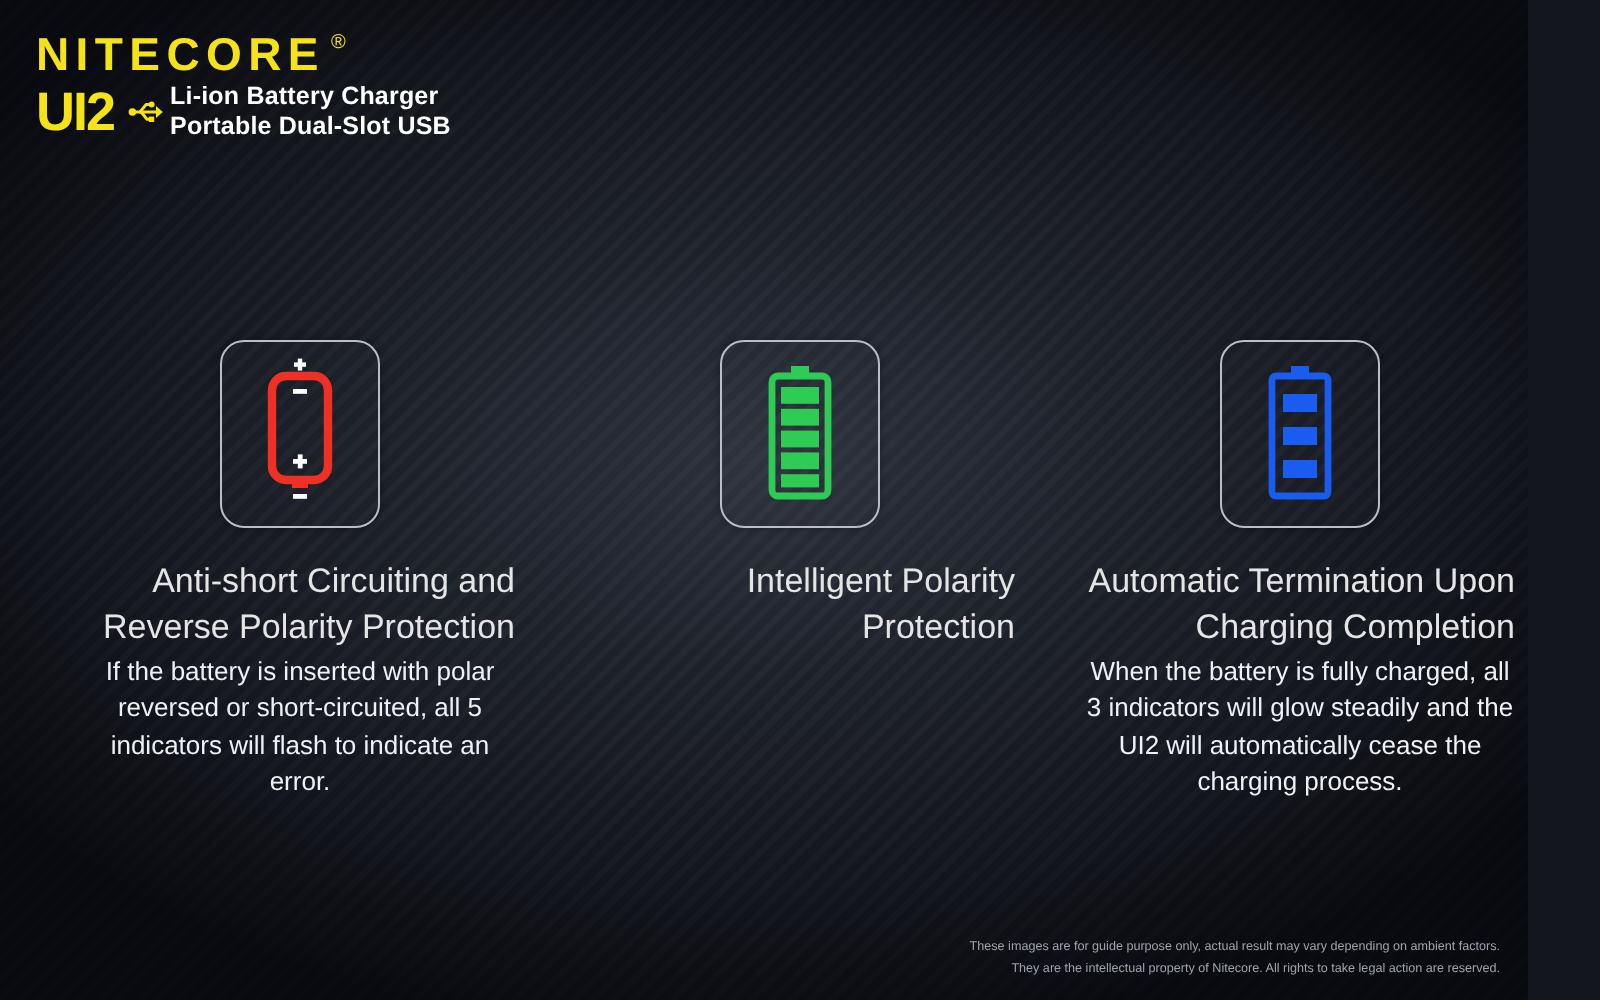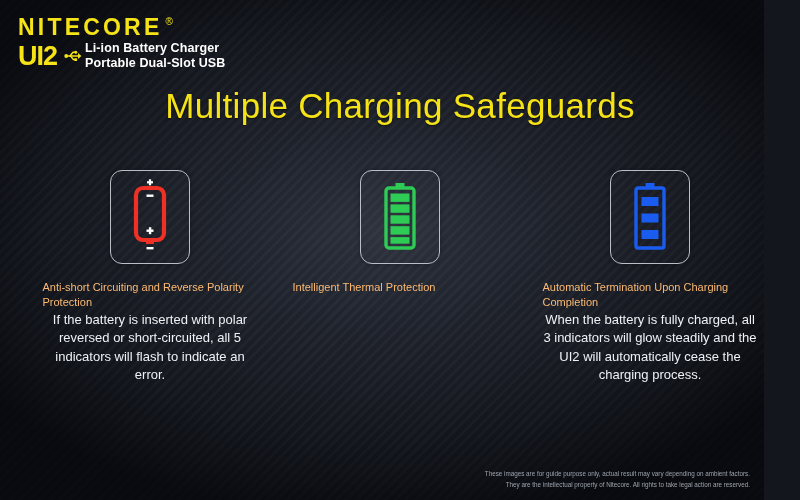--- a/index.html
+++ b/index.html
@@ -136,24 +136,24 @@
     border: 1.4px solid #b9bec8;
     border-radius: 12px;
     display: flex;
     align-items: center;
     justify-content: center;
     background: rgba(255,255,255,0.012);
     box-shadow: 0 0 5px rgba(0,0,0,0.35);
   }
   .col-heading {
     margin-top: 16px;
-    color: #fdba74;
-    font-size: 11px;
+    color: #e5e5e5;
+    font-size: 17px;
     line-height: 1.35;
-    text-align: left;
+    text-align: right;
     width: 215px;
   }
   .col-body {
     margin-top: 1px;
     color: #eef1f5;
     font-size: 13px;
     line-height: 1.42;
     text-align: center;
     width: 218px;
   }
@@ -198,21 +198,20 @@
         <rect x="12.4" y="9.3" width="2.7" height="2.7" fill="#f5e318"></rect>
         <polygon points="16,4 19.4,7 16,10" fill="#f5e318"></polygon>
       </svg>
       <span id="model-desc">
         <span>Li-ion Battery Charger</span>
         <span>Portable Dual-Slot USB</span>
       </span>
     </div>
   </div>
 
-  <div id="page-title">Multiple Charging Safeguards</div>
 
   <div id="columns">
 
     <div class="column">
       <div class="icon-frame">
         <svg width="50" height="76" viewBox="0 0 50 76">
 
           <g fill="#ffffff">
             <rect x="22" y="2.2" width="6" height="2.2"></rect>
             <rect x="23.9" y="0.3" width="2.2" height="6"></rect>
@@ -244,21 +243,21 @@
 
           <rect x="8" y="5" width="28" height="60" rx="3" ry="3" fill="none" stroke="#2ecc55" stroke-width="3.4"></rect>
 
           <rect x="12.5" y="10.5" width="19" height="8.4" fill="#2ecc55"></rect>
           <rect x="12.5" y="21.4" width="19" height="8.4" fill="#2ecc55"></rect>
           <rect x="12.5" y="32.3" width="19" height="8.4" fill="#2ecc55"></rect>
           <rect x="12.5" y="43.2" width="19" height="8.4" fill="#2ecc55"></rect>
           <rect x="12.5" y="54.1" width="19" height="6.6" fill="#2ecc55"></rect>
         </svg>
       </div>
-      <div class="col-heading">Intelligent Thermal Protection</div>
+      <div class="col-heading">Intelligent Polarity Protection</div>
     </div>
 
     <div class="column">
       <div class="icon-frame">
         <svg width="44" height="68" viewBox="0 0 44 68">
 
           <rect x="17.5" y="0" width="9" height="6" fill="#1a5cf0"></rect>
 
           <rect x="8" y="5" width="28" height="60" rx="2" ry="2" fill="none" stroke="#1a5cf0" stroke-width="3.4"></rect>
 

